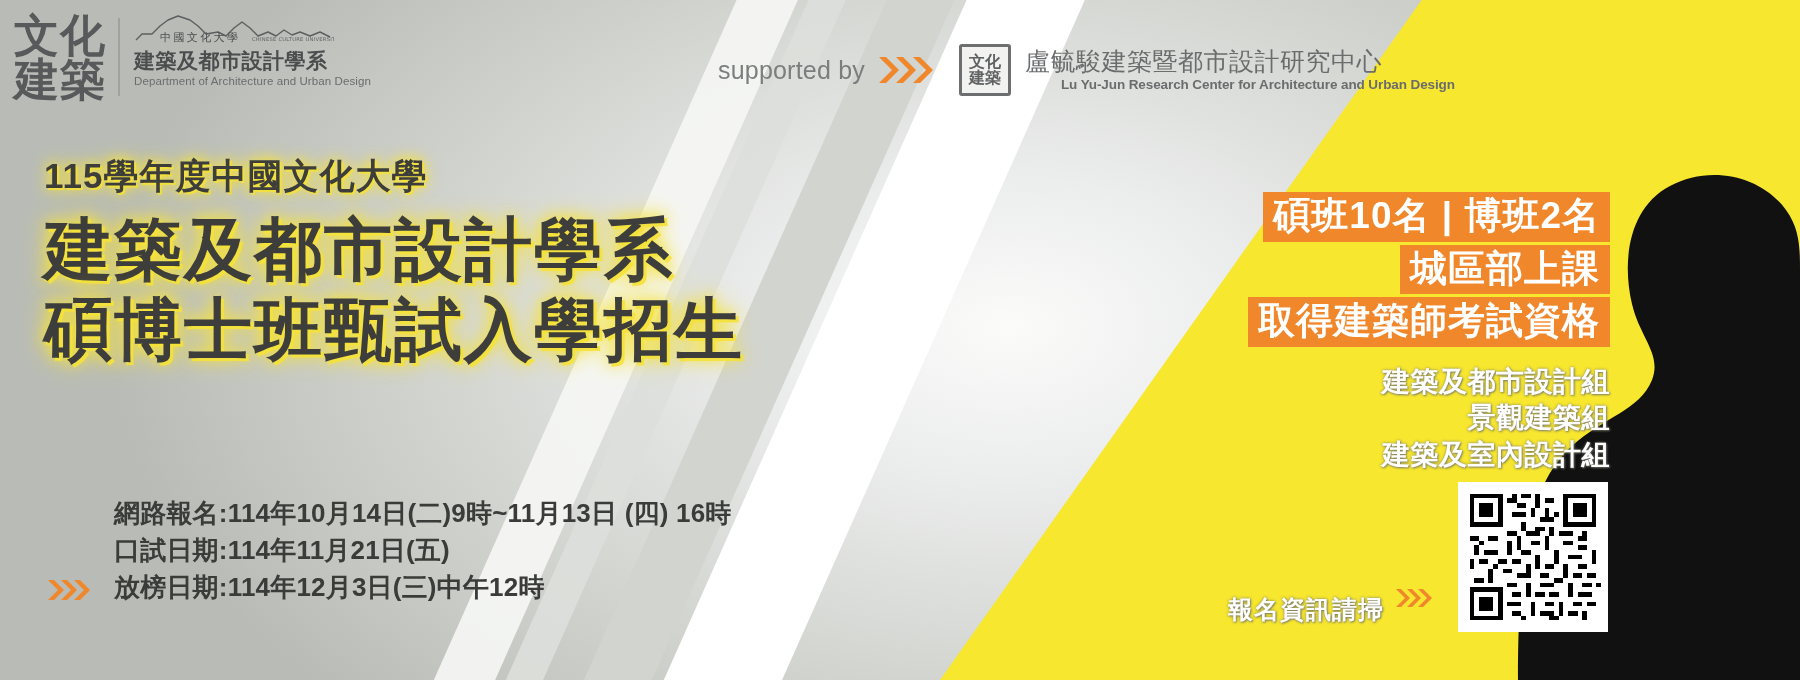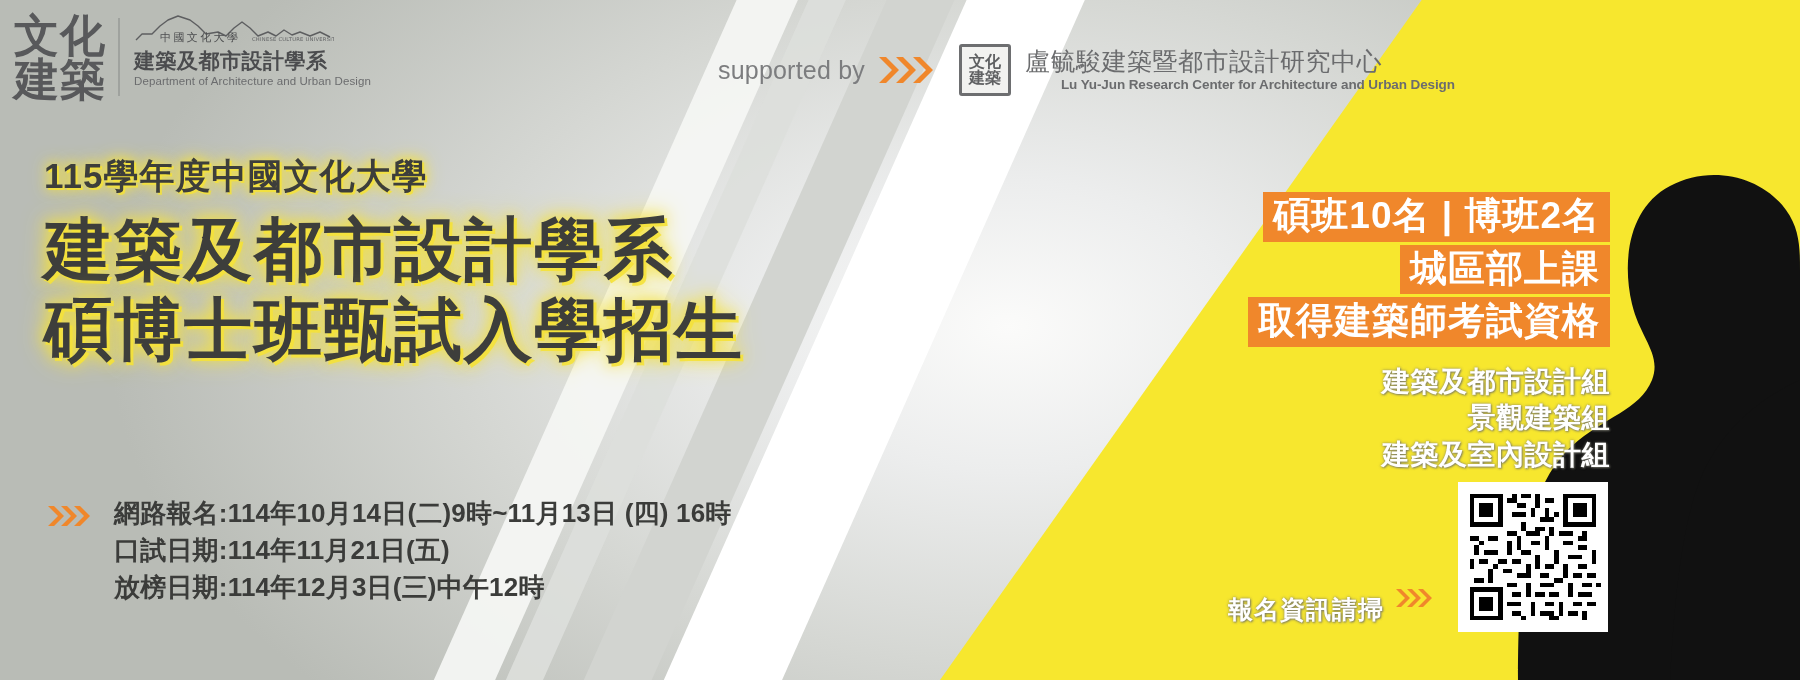--- a/index.html
+++ b/index.html
@@ -69,21 +69,21 @@
     font-size:35px; font-weight:700; color:#3d3e3b; letter-spacing:1px; line-height:1.12;
     text-shadow:0 0 11px #f5e23a, 0 0 18px #f5e23a, 2px 2px 0 rgba(245,226,58,.85);
   }
   .title-main {
     font-size:68px; font-weight:700; color:#3d3e3b; letter-spacing:2px; line-height:1.18; margin-top:14px;
     text-shadow:0 0 14px #f5e23a, 0 0 24px #f5e23a, 3px 3px 0 rgba(245,226,58,.9);
   }
   .title-main span { display:block; }
 
   
-  .dates { position:absolute; left:48px; top:495px; z-index:6; display:flex; gap:14px; align-items:flex-start; }
+  .dates { position:absolute; left:48px; top:495px; z-index:6; display:flex; gap:14px; align-items:flex-end; }
   .dates-chev { padding-top:9px; }
   .dates-lines { line-height:1.42; }
   .dates-lines p { font-size:26px; font-weight:700; color:#3b3c3a; letter-spacing:.2px; white-space:nowrap; }
 
   
   .right-col { position:absolute; right:190px; top:192px; z-index:6; text-align:right; }
   .tagbox {
     display:inline-block; background:#f0872b; color:#ffffff;
     font-size:37px; font-weight:700; letter-spacing:1px; line-height:1.18;
     padding:2px 10px 4px; margin-bottom:3px; white-space:nowrap;

